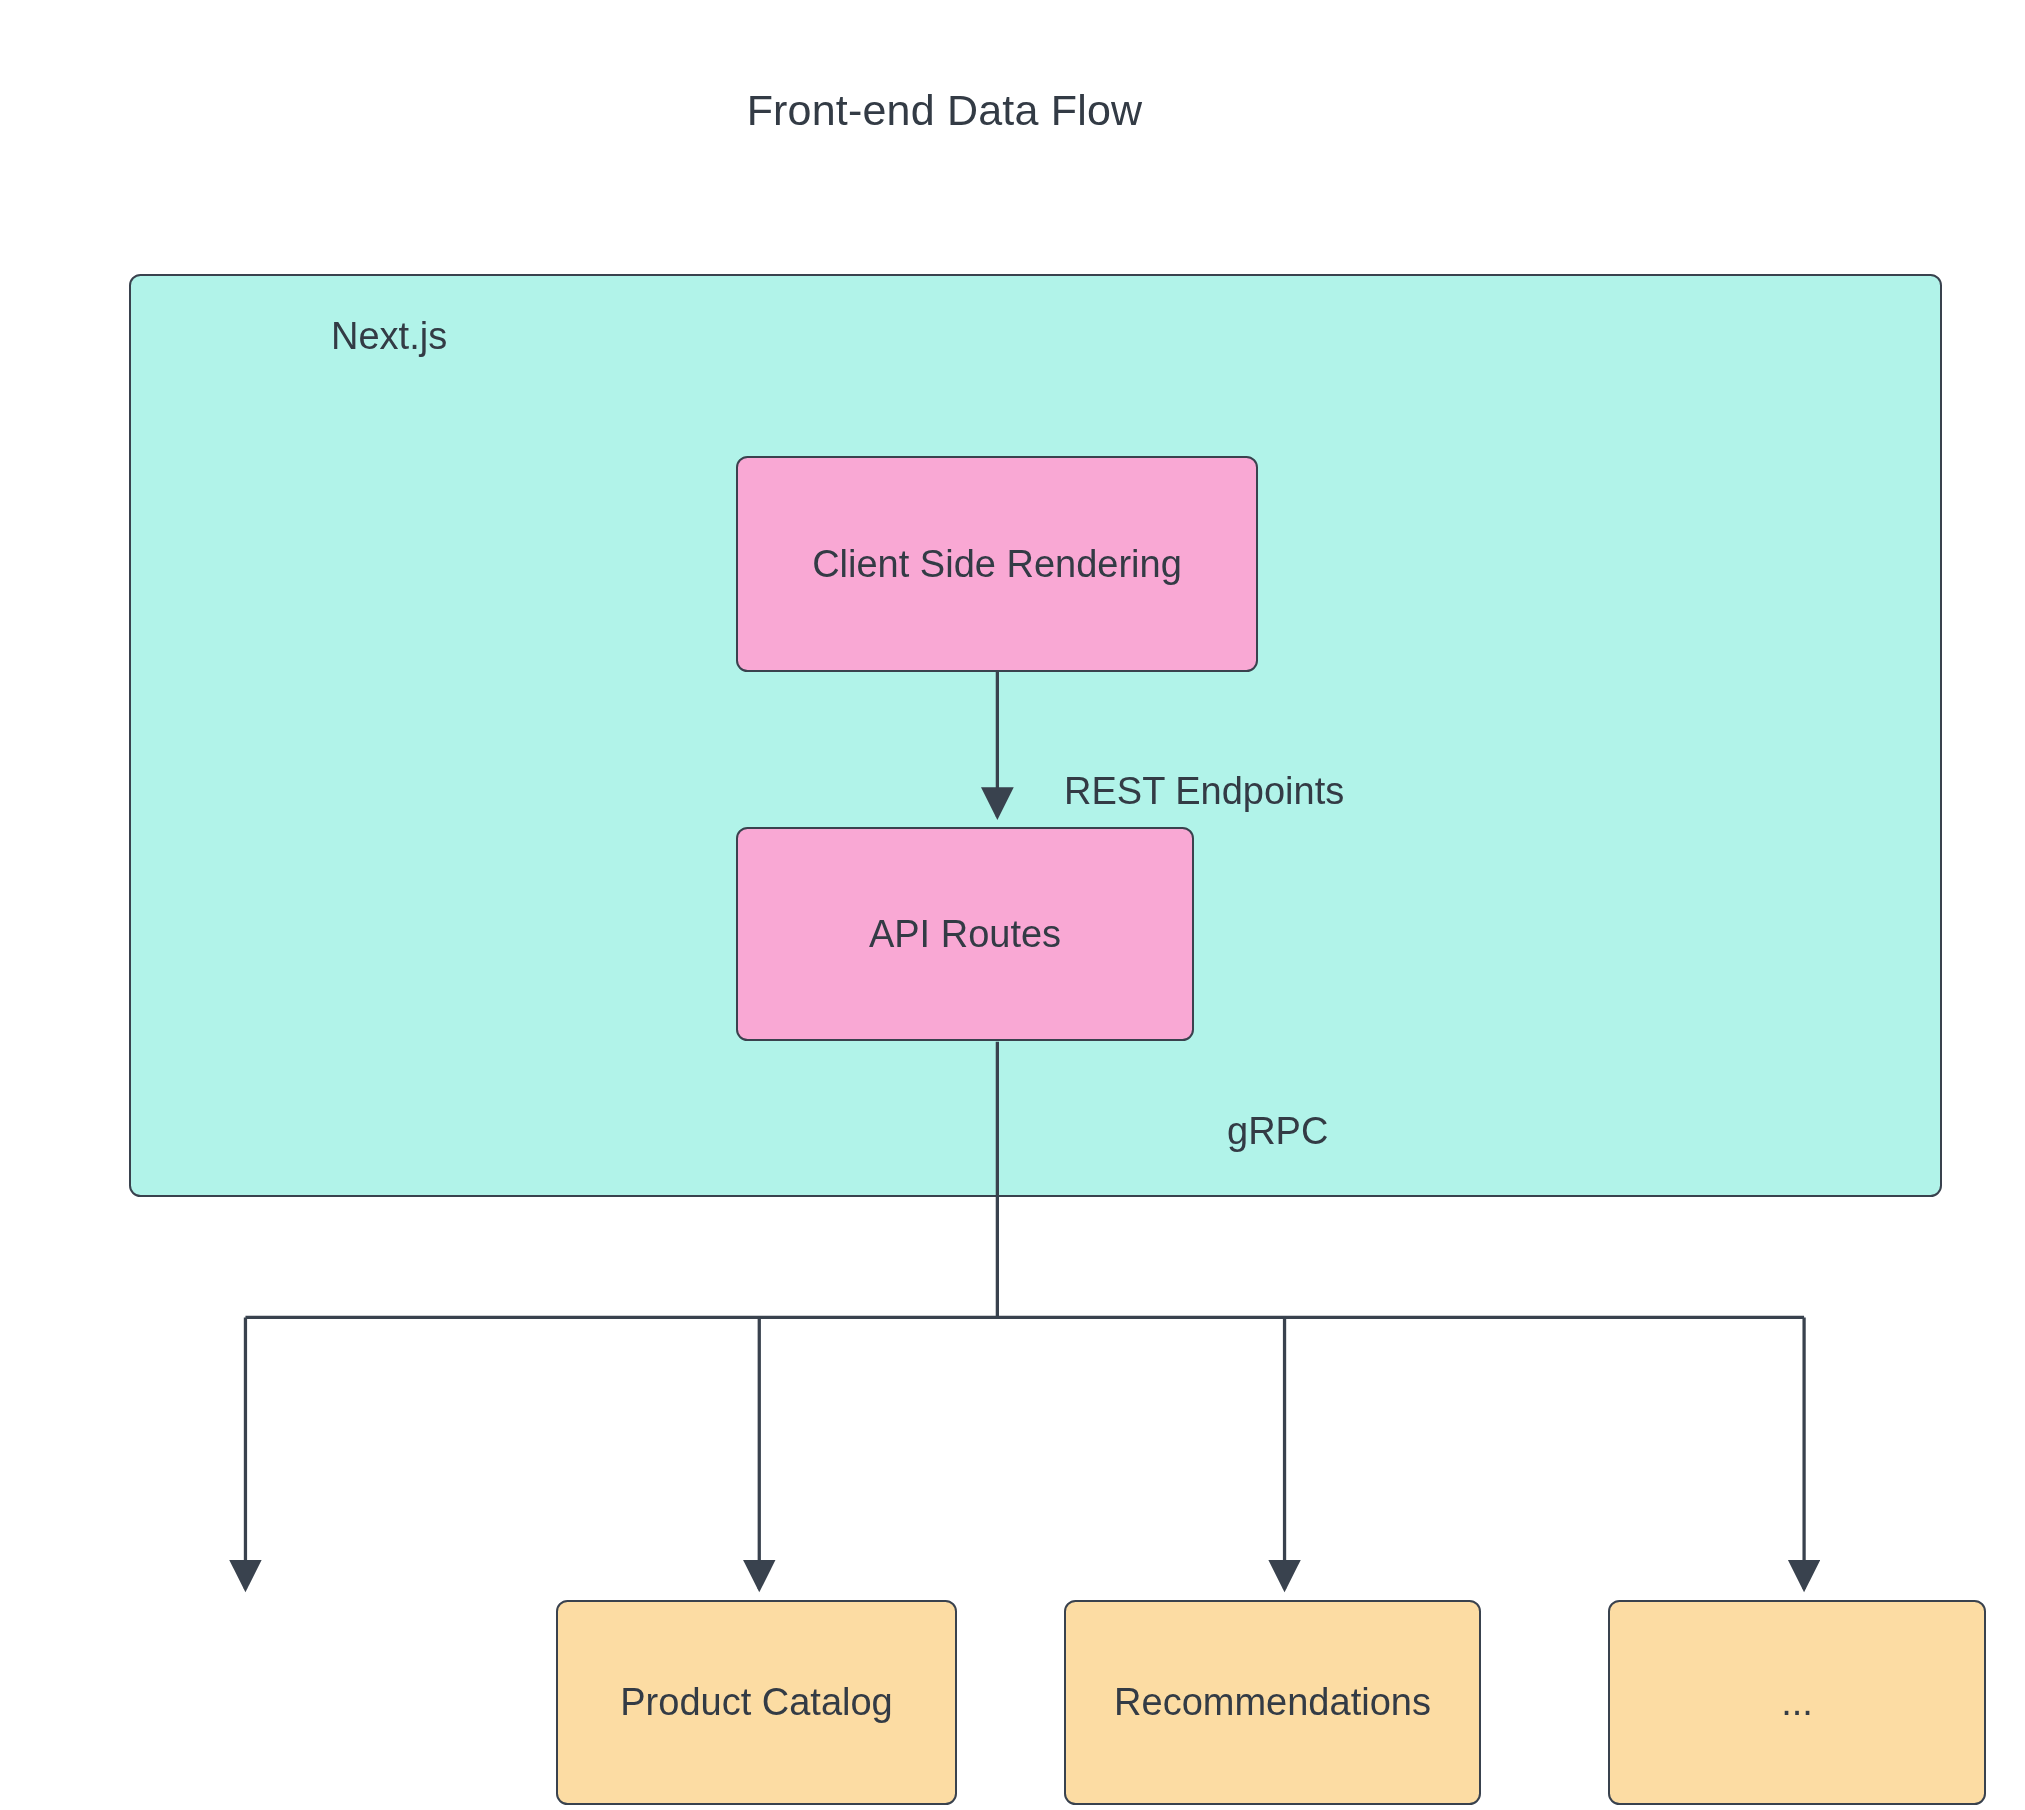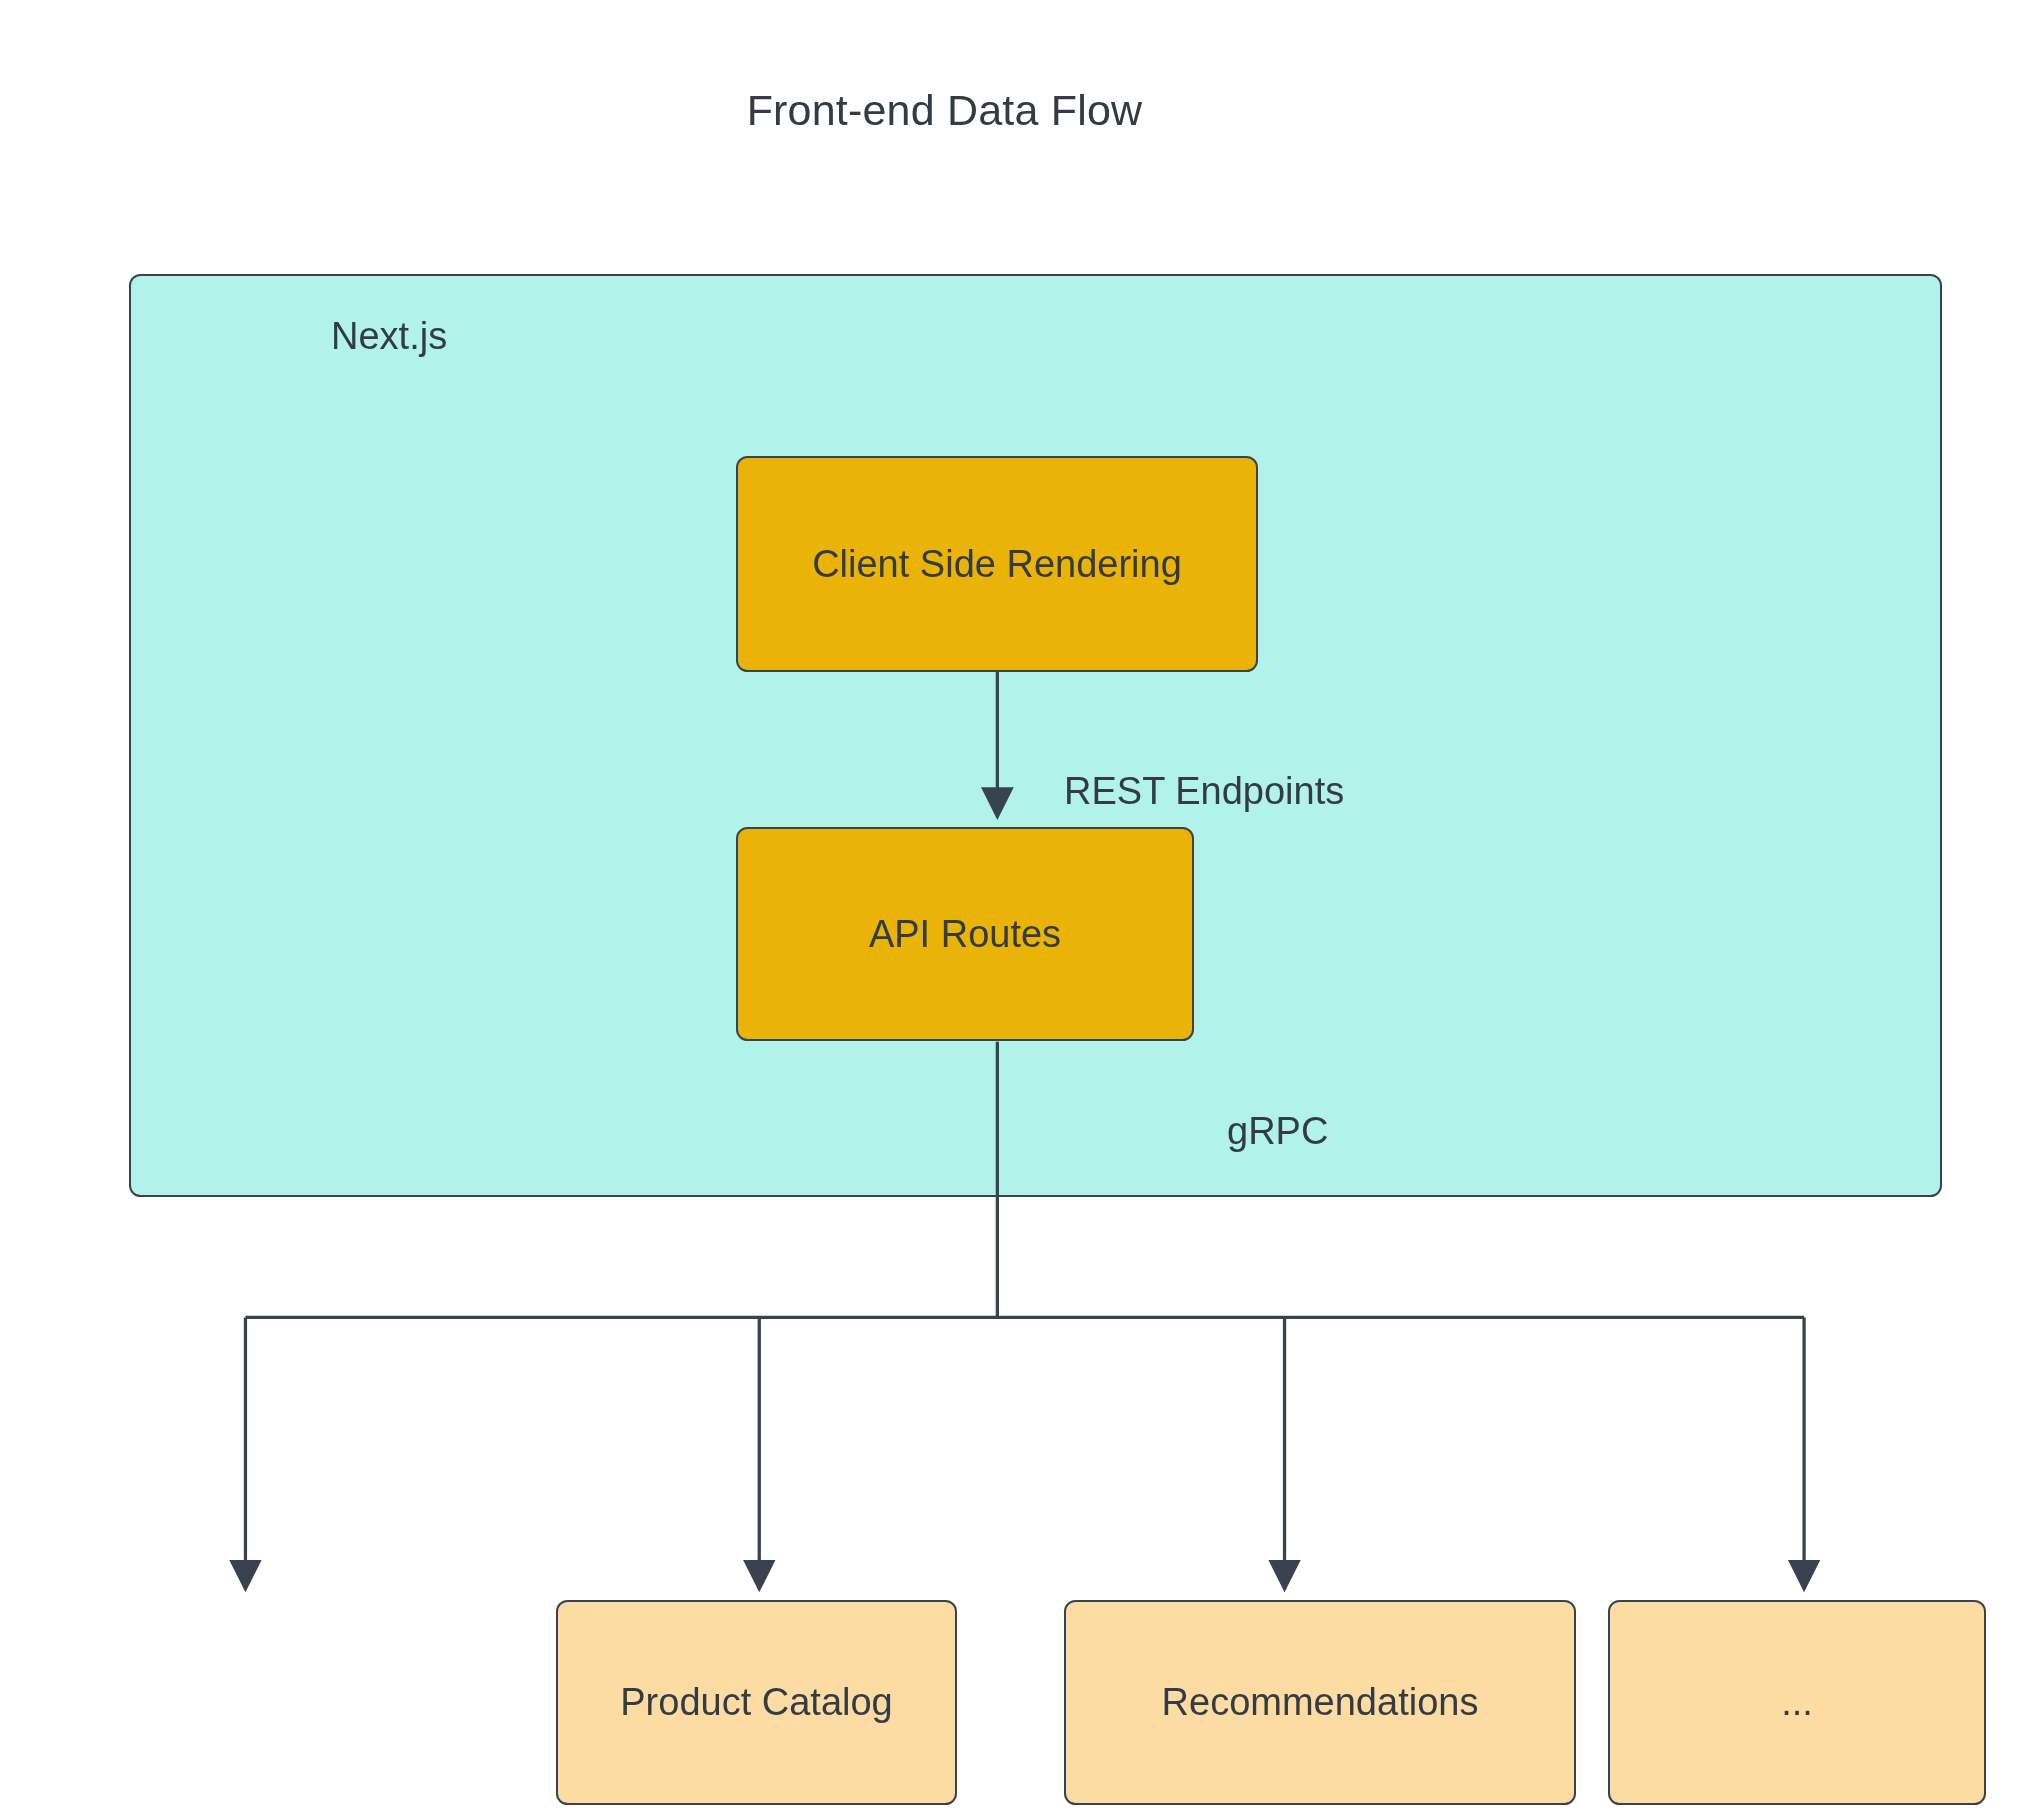--- a/index.html
+++ b/index.html
@@ -54,21 +54,21 @@
     left: 295px;
     top: 315px;
     font-size: 38px;
     color: #333b45;
     white-space: nowrap;
     margin-left: 36px;
   }
   
   .node-process {
     position: absolute;
-    background: #eab308;
+    background: #f9a8d4;
     border: 2.5px solid #39424e;
     border-radius: 11.5px;
     box-sizing: border-box;
     display: flex;
     align-items: center;
     justify-content: center;
     font-size: 38px;
     color: #333b45;
     white-space: nowrap;
   }
@@ -95,21 +95,21 @@
     box-sizing: border-box;
     display: flex;
     align-items: center;
     justify-content: center;
     font-size: 38px;
     color: #333b45;
     white-space: nowrap;
   }
   #node-cart-service      { left: 61px;   width: 381px; }
   #node-product-catalog   { left: 556px;  width: 401px; }
-  #node-recommendations   { left: 1064px; width: 512px; }
+  #node-recommendations   { left: 1064px; width: 417px; }
   #node-more-services     { left: 1608px; width: 378px; }
   
   .edge-label {
     position: absolute;
     font-size: 38px;
     color: #333b45;
     white-space: nowrap;
     margin-top: 44px;
   }
   #label-rest-endpoints {

